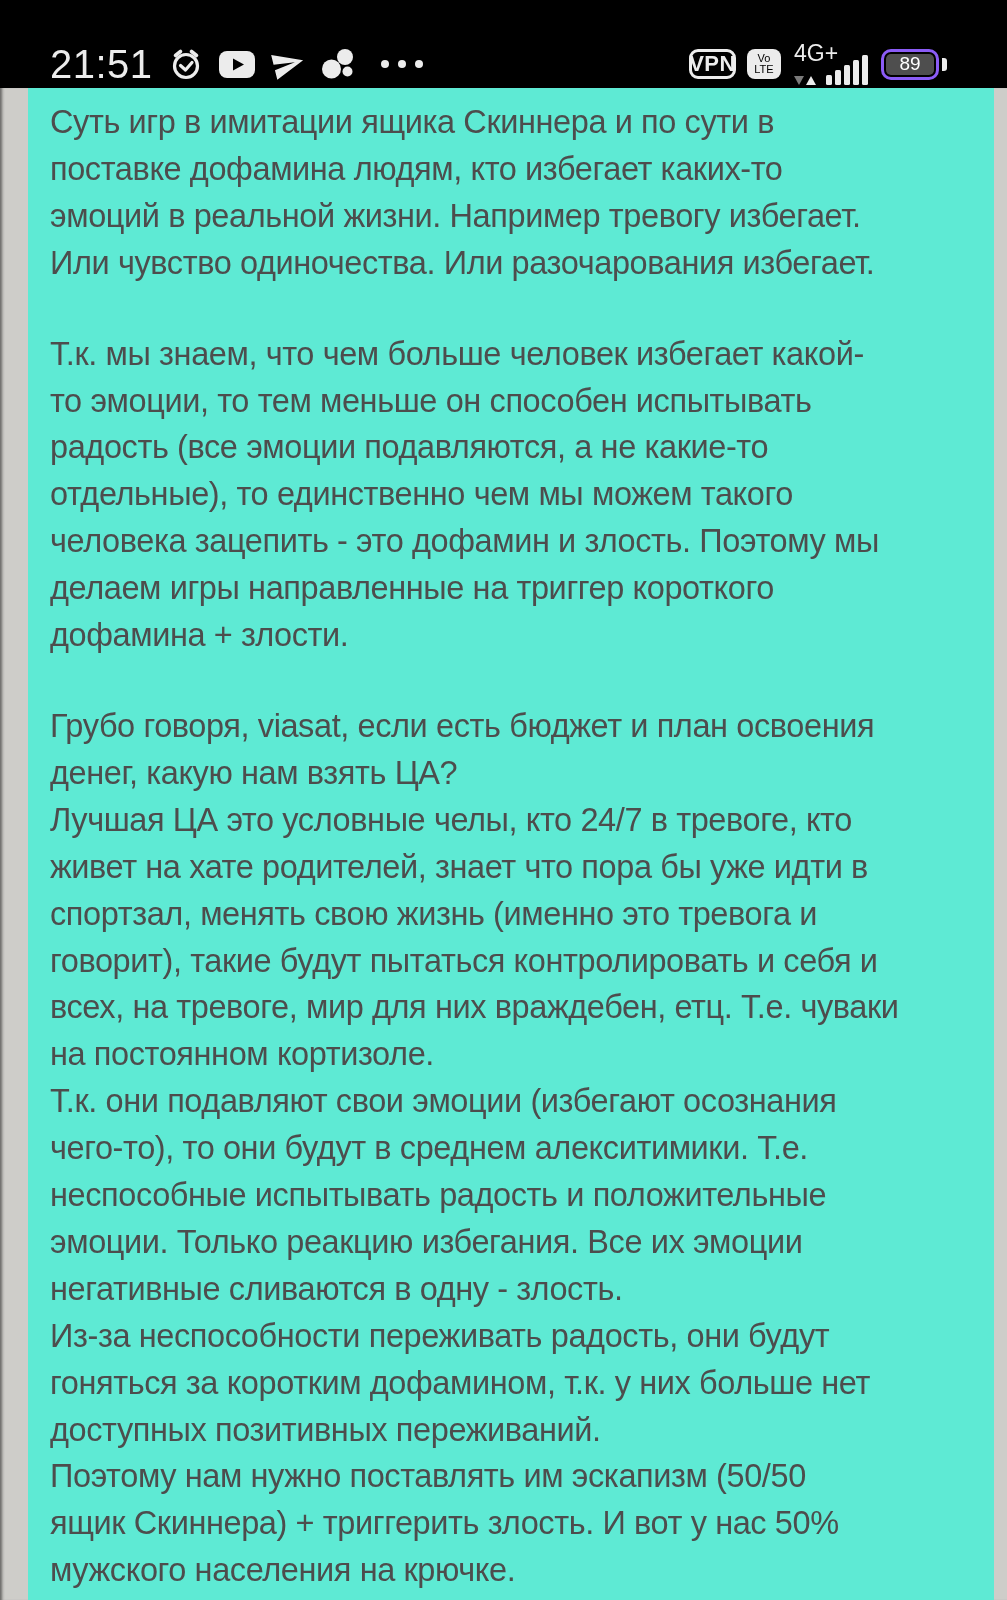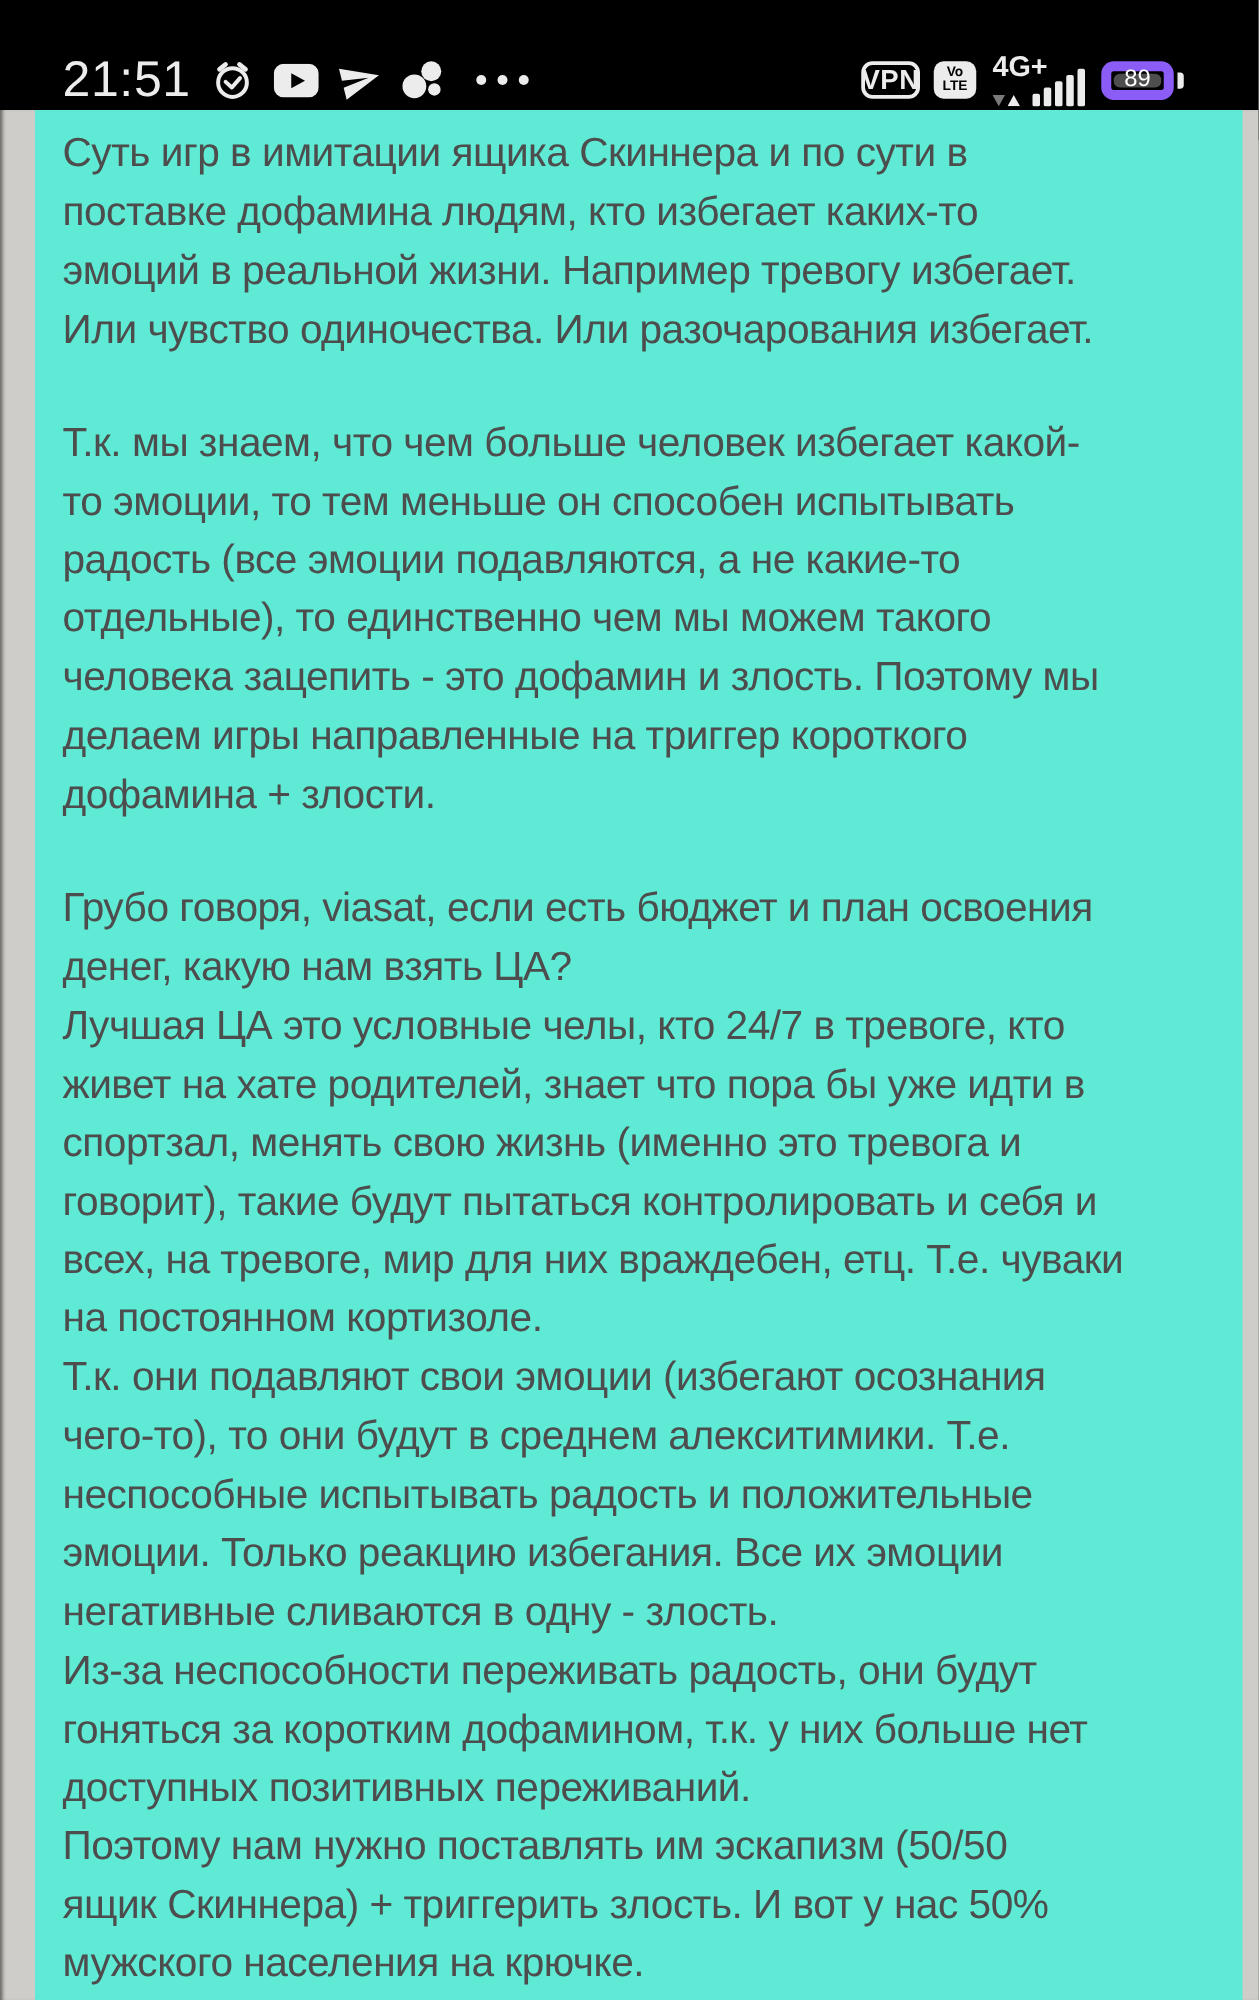--- a/index.html
+++ b/index.html
@@ -27,30 +27,30 @@
   .more-dots i{width:8px;height:8px;border-radius:50%;background:#ececec;}
   .status-right{margin-left:auto;display:flex;align-items:center;gap:11px;}
   .vpn-badge{
     width:47px;height:30px;border:3px solid #ececec;border-radius:9px;
     display:flex;align-items:center;justify-content:center;
     font-size:22px;font-weight:bold;letter-spacing:0.5px;color:#ececec;
   }
   .volte-badge{
     width:34px;height:30px;background:#ececec;border-radius:8px;color:#000;
     display:flex;flex-direction:column;align-items:center;justify-content:center;
-    font-size:11px;font-weight:bold;line-height:11px;
+    font-size:11px;font-weight:normal;line-height:11px;
   }
   .net-cluster{position:relative;width:76px;height:46px;margin-top:2px;}
-  .net-type{position:absolute;top:-2px;left:2px;font-size:23px;font-weight:700;color:#ececec;}
+  .net-type{position:absolute;top:-2px;left:2px;font-size:23px;font-weight:400;color:#ececec;}
   .net-arrows{position:absolute;left:2px;bottom:3px;display:flex;gap:2px;}
   .sig-bars{position:absolute;right:0;bottom:3px;display:flex;align-items:flex-end;gap:3px;}
   .sig-bars i{width:6px;background:#ececec;border-radius:1.5px;}
   .battery{display:flex;align-items:center;gap:3px;margin-left:2px;}
   .battery-body{
-    width:58px;height:31px;border:8px solid #8b5cf6;border-radius:10px;
+    width:58px;height:31px;border:3px solid #8b5cf6;border-radius:10px;
     padding:2px;display:flex;
   }
   .battery-fill{
     flex:1;background:#4e4e4e;border-radius:5px;
     display:flex;align-items:center;justify-content:center;
     font-size:19px;color:#fff;
   }
   .battery-nub{width:5px;height:13px;background:#ececec;border-radius:0 3px 3px 0;}
 
   

